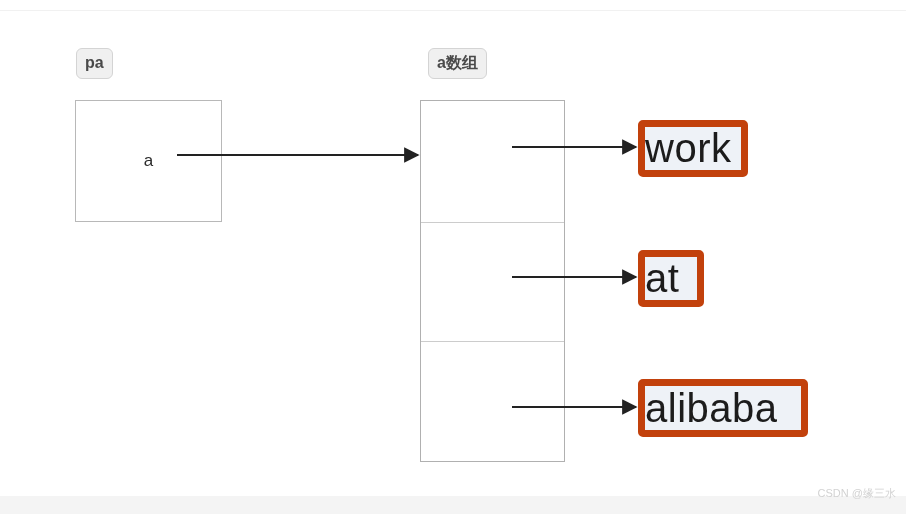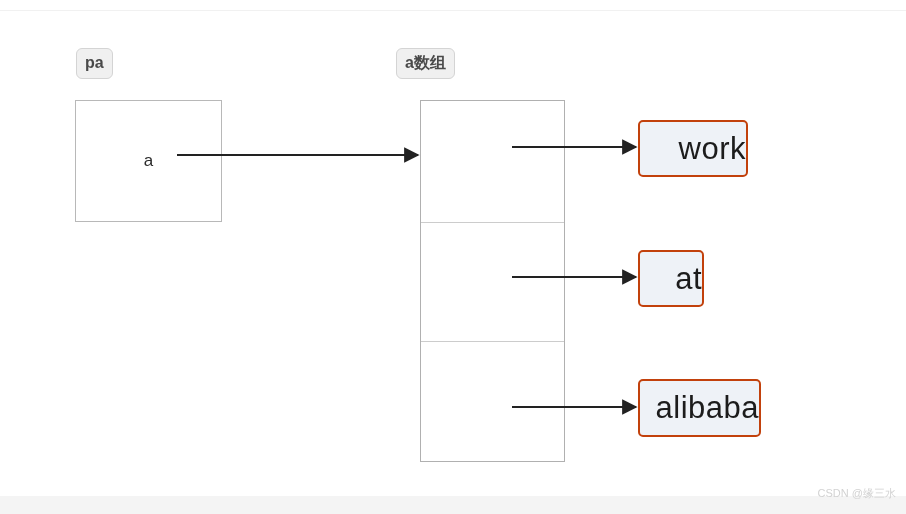--- a/index.html
+++ b/index.html
@@ -45,21 +45,21 @@
     border-radius: 6px;
     color: #4a4a4a;
     font-weight: bold;
     font-size: 16px;
     line-height: 1;
     padding: 6px 8px 7px 8px;
     white-space: nowrap;
     box-sizing: border-box;
   }
   #tag-pa { left: 76px; top: 48px; }
-  #tag-array { left: 396px; top: 48px; }
+  #tag-array { left: 428px; top: 48px; }
 
   
   .var-box {
     position: absolute;
     left: 75px;
     top: 100px;
     width: 147px;
     height: 122px;
     border: 1px solid #b8b8b8;
     background: #ffffff;
@@ -98,33 +98,33 @@
     border-bottom: none;
   }
   .cell-0 { height: 122px; }
   .cell-1 { height: 119px; }
   .cell-2 { height: 119px; }
 
   
   .str-box {
     position: absolute;
     background: #eef2f7;
-    border: 2px solid #c2410c;
+    border: 7px solid #c2410c;
     border-radius: 5px;
     box-sizing: border-box;
     display: flex;
     align-items: center;
-    justify-content: flex-end;
+    justify-content: flex-start;
     color: #1c1c1c;
-    font-size: 31px;
+    font-size: 40px;
     letter-spacing: 0.5px;
   }
   #str-0 { left: 638px; top: 120px; width: 110px; height: 57px; }
   #str-1 { left: 638px; top: 250px; width: 66px;  height: 57px; }
-  #str-2 { left: 638px; top: 379px; width: 123px; height: 58px; }
+  #str-2 { left: 638px; top: 379px; width: 170px; height: 58px; }
 
   
   .arrow-svg {
     position: absolute;
     left: 0;
     top: 0;
     width: 906px;
     height: 514px;
     pointer-events: none;
   }

